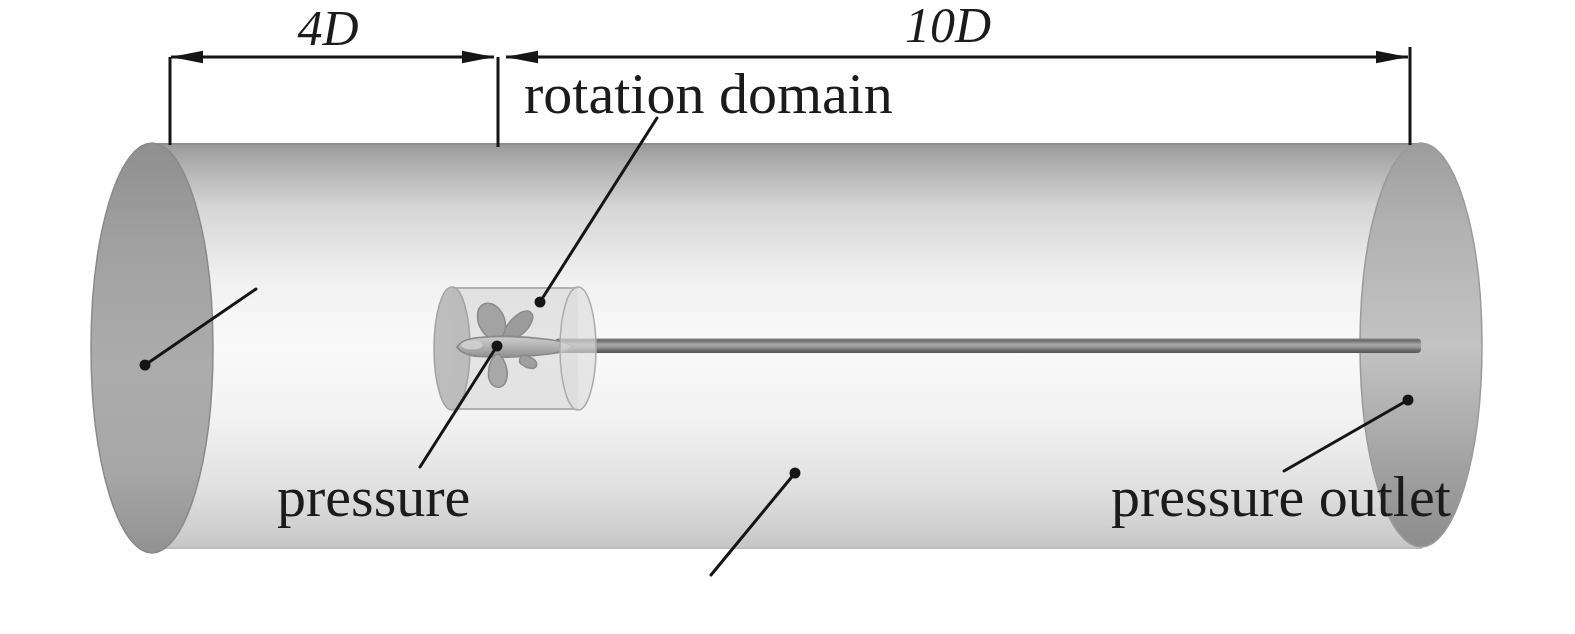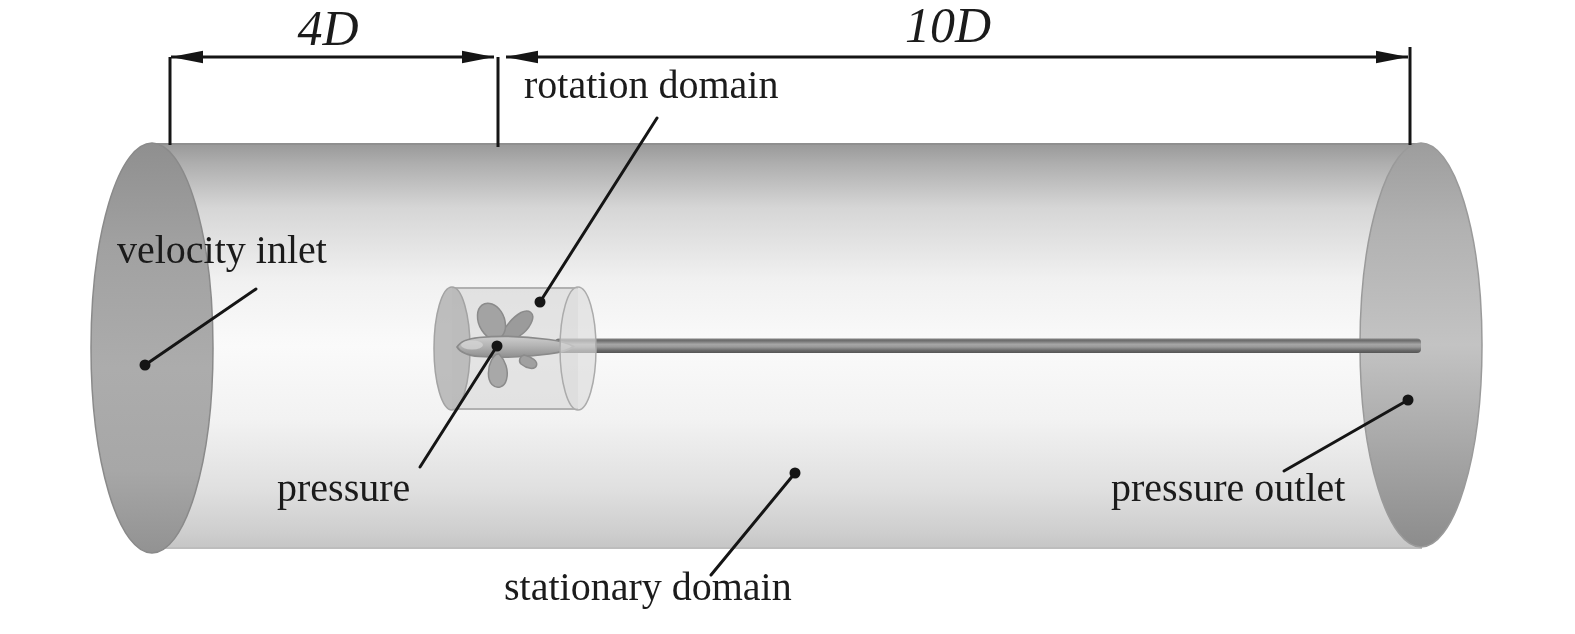--- a/index.html
+++ b/index.html
@@ -12,21 +12,21 @@
     position:relative;
     width:1573px;height:634px;
     background:var(--bg);
     overflow:hidden;
     font-family:"Liberation Serif","DejaVu Serif",serif;
   }
   #stage svg{position:absolute;left:0;top:0;}
   .lbl{
     position:absolute;
     color:var(--label);
-    font-size:40px;
+    font-size:58px;
     line-height:1;
     white-space:nowrap;
     font-family:"Liberation Serif","DejaVu Serif",serif;
   }
   .dim{
     position:absolute;
     color:var(--label);
     font-size:50px;
     line-height:1;
     font-style:italic;
@@ -154,19 +154,17 @@
       <g>
         <line x1="1284" y1="471" x2="1408" y2="400"></line>
         <circle cx="1408" cy="400" r="5.5" stroke="none"></circle>
       </g>
     </g>
   </svg>
 
   <div class="dim" style="left:328px;top:3px;">4D</div>
   <div class="dim" style="left:948px;top:0px;">10D</div>
 
-  <div class="lbl" style="left:117px;top:230px;">velocity inlet</div>
   <div class="lbl" style="left:524px;top:65px;">rotation domain</div>
   <div class="lbl" style="left:277px;top:468px;">pressure</div>
-  <div class="lbl" style="left:504px;top:567px;">stationary domain</div>
   <div class="lbl" style="left:1111px;top:460px;margin-top:8px;">pressure outlet</div>
 
 </div>
 
 </body></html>

